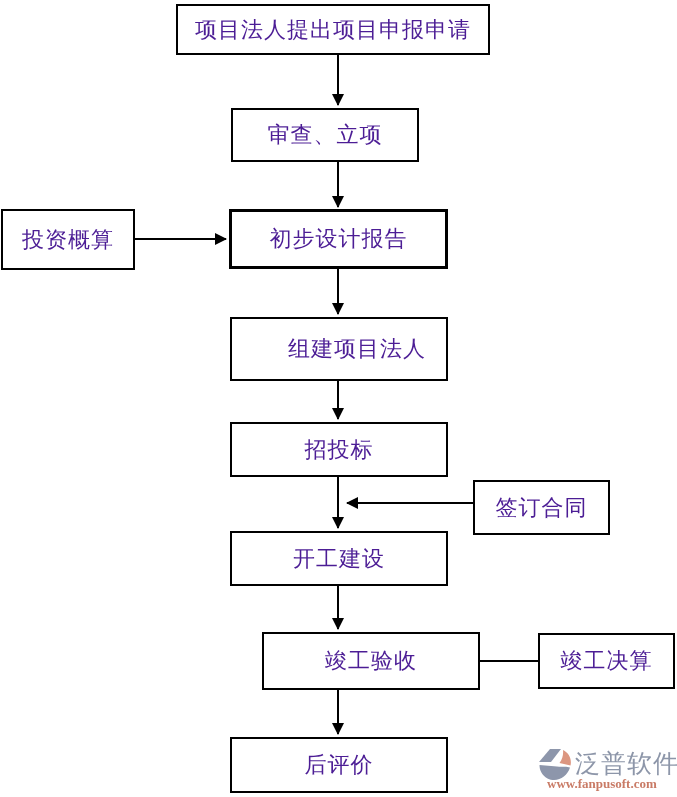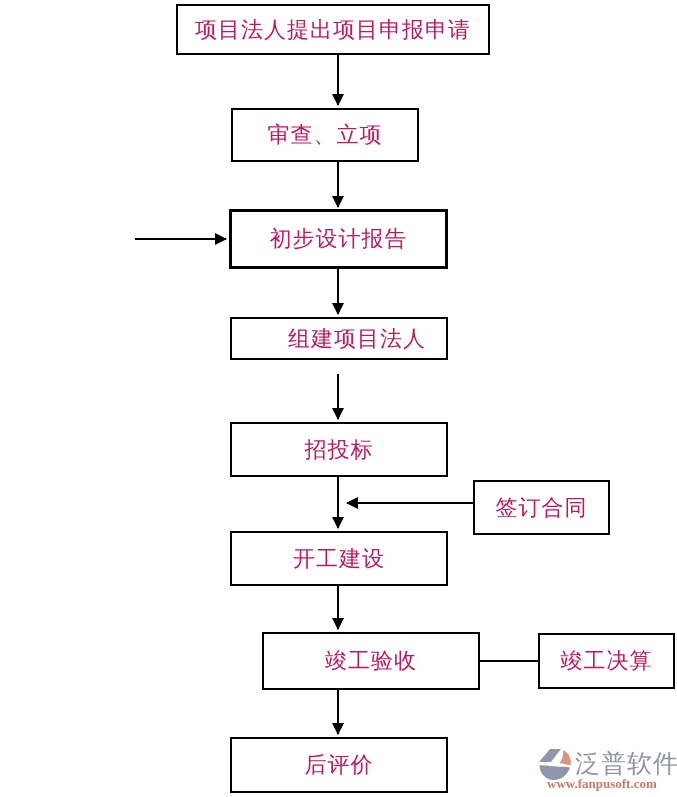--- a/index.html
+++ b/index.html
@@ -25,21 +25,21 @@
   .node {
     position: absolute;
     box-sizing: border-box;
     border: 2px solid #000000;
     background: #ffffff;
     display: flex;
     align-items: center;
     justify-content: center;
     font-size: 22px;
     letter-spacing: 1px;
-    color: #be185d;
+    color: #4c1d95;
     white-space: nowrap;
   }
   .node.thick {
     border-width: 3px;
   }
   .watermark {
     position: absolute;
     left: 536px;
     top: 745px;
     width: 140px;
@@ -93,30 +93,31 @@
     <line x1="538" y1="661" x2="452" y2="661" stroke="#000000" stroke-width="2" marker-end="url(#ah)"></line>
     <line x1="338" y1="690" x2="338" y2="734" stroke="#000000" stroke-width="2" marker-end="url(#ah)"></line>
   </svg>
 
   <div class="node" style="left:176px; top:4px;  width:314px; height:51px;">项目法人提出项目申报申请</div>
 
   <div class="node" style="left:231px; top:108px; width:188px; height:54px;">审查、立项</div>
 
   <div class="node thick" style="left:229px; top:209px; width:219px; height:60px;">初步设计报告</div>
 
-  <div class="node" style="left:230px; top:317px; width:218px; height:43px;padding-left:36px;">组建项目法人</div>
+  <div class="node" style="left:230px; top:317px; width:218px; height:64px;padding-left:36px;">组建项目法人</div>
 
   <div class="node" style="left:230px; top:422px; width:218px; height:55px;">招投标</div>
 
   <div class="node" style="left:230px; top:531px; width:218px; height:55px;">开工建设</div>
 
   <div class="node" style="left:230px; top:632px; width:218px; height:58px;margin-left:32px;">竣工验收</div>
 
   <div class="node" style="left:230px; top:737px; width:218px; height:56px;">后评价</div>
 
+  <div class="node" style="left:1px; top:209px; width:134px; height:61px;">投资概算</div>
 
   <div class="node" style="left:473px; top:480px; width:137px; height:55px;">签订合同</div>
 
   <div class="node" style="left:538px; top:633px; width:137px; height:56px;">竣工决算</div>
 
   <div class="watermark">
     <svg class="wm-icon" width="38" height="38" viewBox="0 0 38 38">
       <path d="M14,2 L25,2 L15,15 L3,15 Z" fill="#8d96ab"></path>
       <path d="M27,3 C33,6 36,12 34.5,18.5 L23.5,16 C26.5,12 27.5,7.5 27,3 Z" fill="#dc9680"></path>
       <path d="M3.5,18 L21,19.5 C27,20 31,19 34,20.5 C31,30 21,36 11.5,31.5 C6,28 3.5,23.5 3.5,18 Z" fill="#8d96ab"></path>

